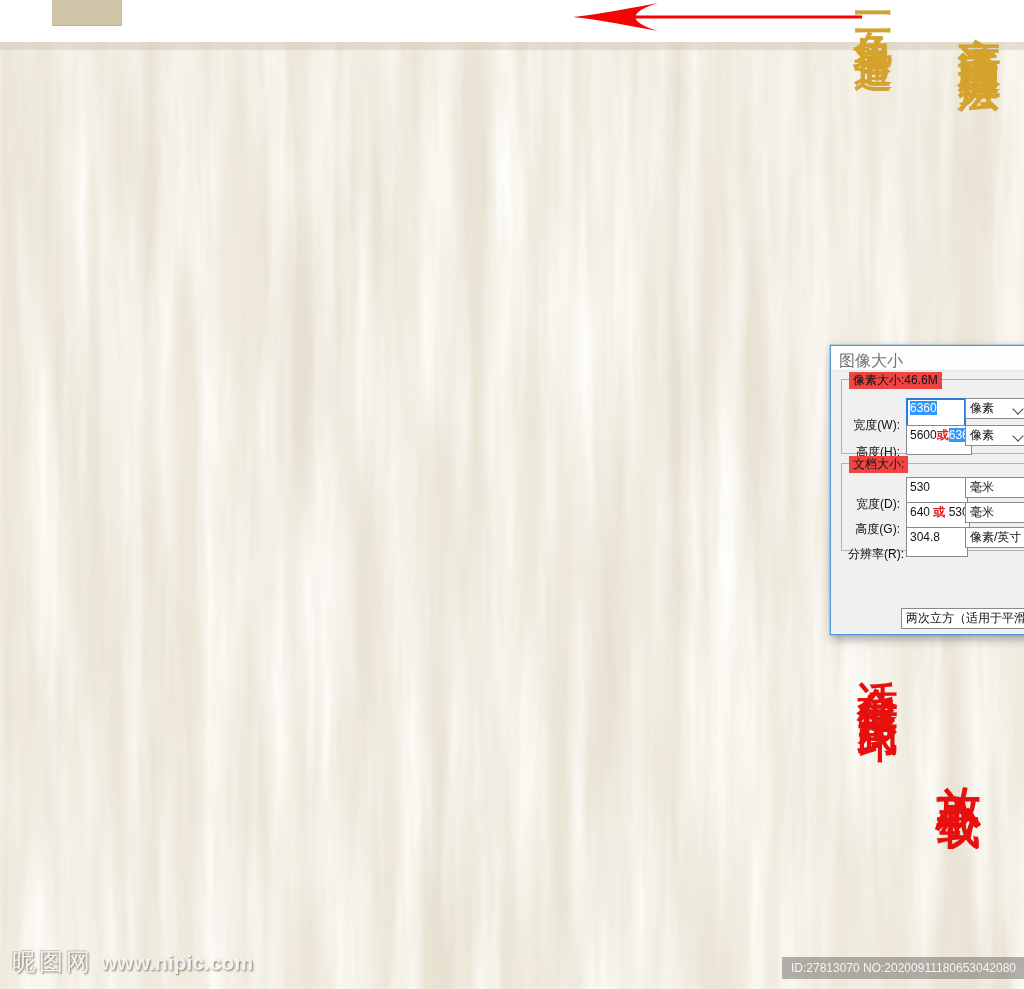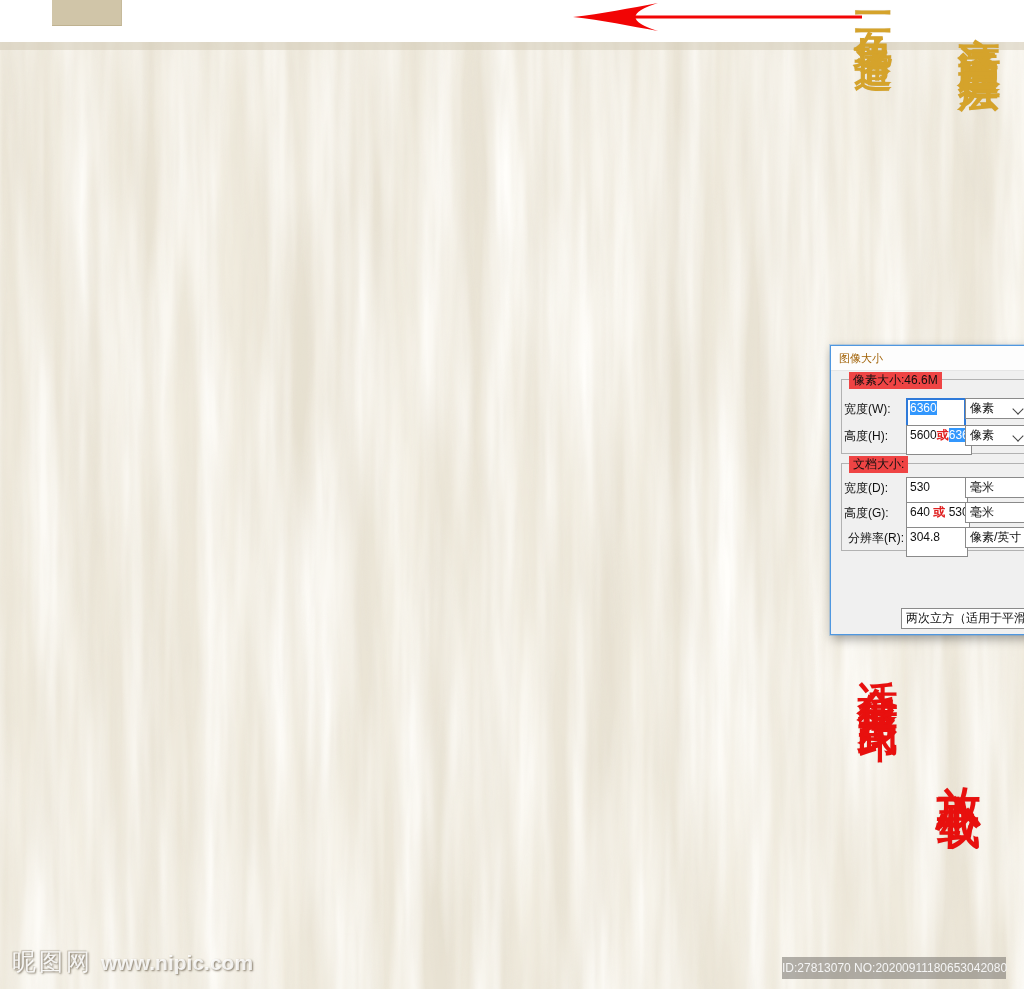--- a/index.html
+++ b/index.html
@@ -25,27 +25,27 @@
   .col-red-left  {left:851px;top:648px;font-size:40px;letter-spacing:7px;}
   .col-red-right {left:930px;top:752px;font-size:44px;letter-spacing:6px;}
 
   
   .dialog{position:absolute;left:830px;top:345px;width:252px;height:288px;z-index:3;
           background:#f0f0f0;border:1px solid #4f97e0;
           box-shadow:0 0 0 1px rgba(79,151,224,.30),2px 4px 10px rgba(0,0,0,.35);
           font-size:12px;color:#111;}
   .dlg-titlebar{position:absolute;left:0;top:0;right:0;height:24px;background:#fdfdfd;
           border-bottom:1px solid #e6e6e6;}
-  .dlg-title{position:absolute;left:8px;top:5px;font-size:11px;color:#a16207;}
+  .dlg-title{position:absolute;left:8px;top:5px;font-size:16px;color:#737373;}
   .group{position:absolute;border:1px solid #b2b2b2;}
   .group-legend{position:absolute;top:-8px;left:7px;background:#ef4444;padding:0 4px;
           font-size:12px;color:#101010;white-space:nowrap;}
   .g1{left:10px;top:33px;width:290px;height:73px;}
   .g2{left:10px;top:117px;width:290px;height:86px;}
-  .fld-label{position:absolute;width:56px;color:#101010;white-space:nowrap;}
+  .fld-label{position:absolute;width:56px;text-align:right;color:#101010;white-space:nowrap;margin-top:16px;}
   .fld-input{position:absolute;box-sizing:border-box;height:30px;background:#fff;
           border:1px solid #8a8a8a;line-height:19px;padding:0 3px;white-space:nowrap;overflow:hidden;}
   .fld-input.focused{border:1px solid #2f7ad9;box-shadow:0 0 0 1px #2f7ad9 inset;}
   .sel{background:#3297fd;color:#fff;}
   .or-red{color:#e02020;font-weight:bold;}
   .combo{position:absolute;box-sizing:border-box;height:21px;background:#fff;
           border:1px solid #8a8a8a;line-height:19px;padding:0 4px;white-space:nowrap;overflow:hidden;}
   .chev{position:absolute;top:6px;width:7px;height:7px;border-right:1.6px solid #444;
           border-bottom:1.6px solid #444;transform:rotate(45deg);}
   .cb-list{position:absolute;left:10px;top:211px;}
@@ -61,21 +61,21 @@
           background:#fff;border:1px solid #8a8a8a;line-height:19px;padding:0 4px;
           white-space:nowrap;overflow:hidden;}
 
   
   .wm-left{position:absolute;left:12px;top:946px;z-index:4;display:flex;align-items:baseline;gap:8px;}
   .wm-brand{font-family:"DejaVu Serif","Liberation Serif",serif;font-weight:normal;font-size:24px;
           letter-spacing:3px;color:rgba(255,255,255,0.88);
           text-shadow:1px 1px 2px rgba(120,110,92,0.9),-1px -1px 1px rgba(120,110,92,0.4);}
   .wm-site{font-weight:bold;font-size:21px;color:rgba(255,255,255,0.85);
           text-shadow:1px 1px 2px rgba(120,110,92,0.9);}
-  .wm-right{position:absolute;left:782px;top:957px;width:224px;height:22px;z-index:4;
+  .wm-right{position:absolute;left:782px;top:957px;width:243px;height:22px;z-index:4;
           background:rgba(118,115,110,0.55);color:#f5f5f5;font-size:12px;line-height:22px;
           text-align:center;white-space:nowrap;}
 </style>
 </head>
 <body>
 
 <div class="canvas">
 
   <svg class="texture" width="1024" height="947">
     <defs>

